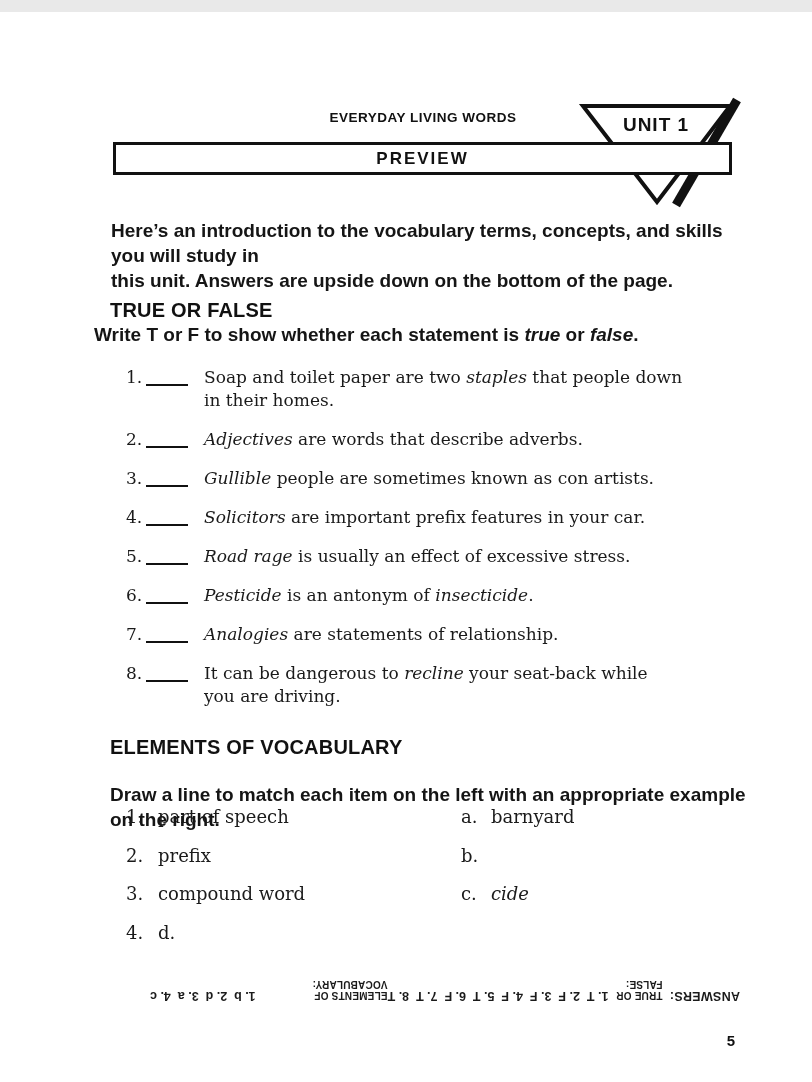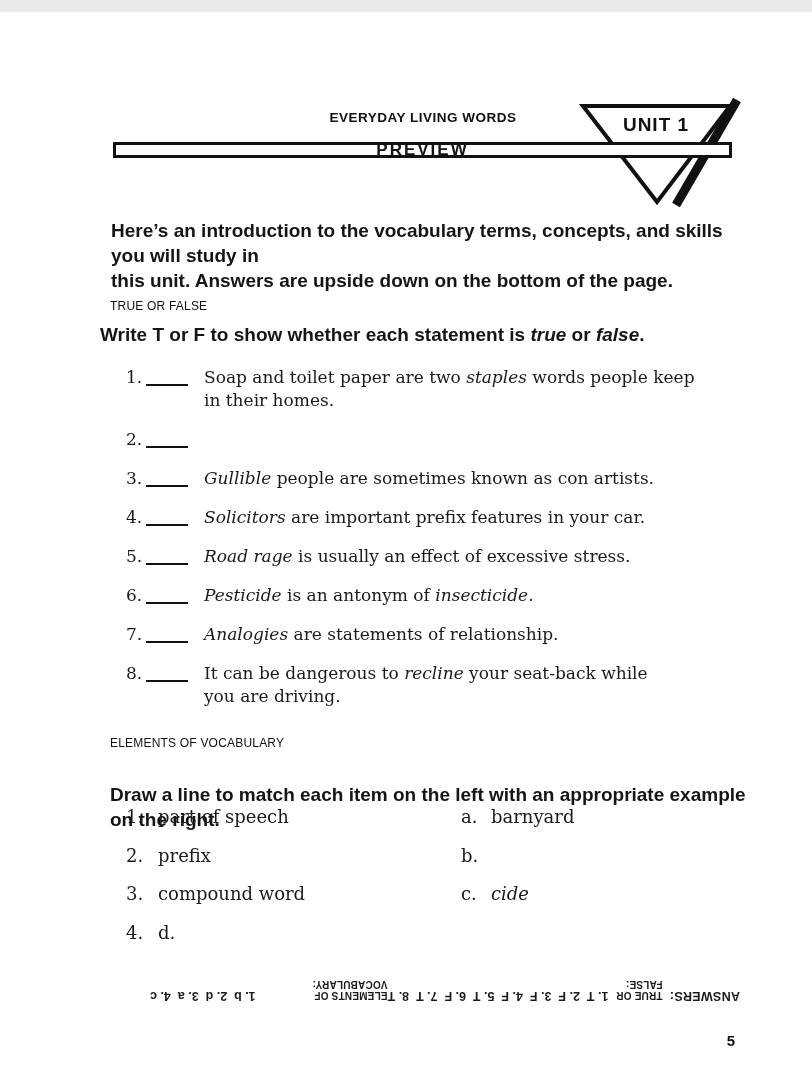--- a/index.html
+++ b/index.html
@@ -14,37 +14,37 @@
     position:absolute; left:113px; top:98px; width:620px;
     text-align:center; font-weight:800; font-size:13.5px; letter-spacing:.5px;
     font-family:"Liberation Sans", sans-serif; color:#111;
   }
   .unit-badge{ position:absolute; left:570px; top:80px; width:185px; height:120px; z-index:1; }
   .unit-badge text{
     font-family:"Liberation Sans", sans-serif; font-weight:900; font-size:19px;
     letter-spacing:1px; fill:#111;
   }
   .preview-box{
-    position:absolute; left:113px; top:130px; width:619px; height:16px;
+    position:absolute; left:113px; top:130px; width:619px; height:33px;
     background:#fff; border:3px solid #111; z-index:2;
     display:flex; align-items:center; justify-content:center;
   }
   .preview-box span{
     font-weight:800; font-size:17px; letter-spacing:2px; color:#111;
   }
   
   .sans{ font-family:"Liberation Sans", sans-serif; font-weight:600; font-size:19px; line-height:25px; color:#151515; }
   .intro{ position:absolute; left:111px; top:206px; width:650px; }
   .section-heading{
     position:absolute; left:110px;
-    font-family:"Liberation Sans", sans-serif; font-weight:400; font-size:12px; color:#111;
+    font-family:"Liberation Sans", sans-serif; font-weight:700; font-size:20px; color:#111;
     letter-spacing:.2px;
   }
   .tf-heading{ top:287px; }
-  .tf-instruction{ position:absolute; left:100px; top:310px; width:620px; }
+  .tf-instruction{ position:absolute; left:94px; top:310px; width:620px; }
   .instruction .seg-b{ font-weight:800; }
   
   .serif{ font-family:"DejaVu Serif", "Liberation Serif", serif; color:#1a1a1a; }
   .tf-list{ position:absolute; left:126px; top:354px; width:610px; }
   .tf-item{ display:flex; margin-bottom:16px; font-size:17px; line-height:23px; }
   .tf-num{ width:20px; flex:none; }
   .tf-blank{
     width:42px; height:20px; flex:none;
     border-bottom:2px solid #111; margin-right:16px;
   }
@@ -95,25 +95,26 @@
 
   <p class="intro sans"><span class="seg-n">Here’s an introduction to the vocabulary terms, concepts, and skills you will study in</span><br><span class="seg-n">this unit. Answers are upside down on the bottom of the page.</span></p>
 
   <h2 class="section-heading tf-heading">TRUE OR FALSE</h2>
   <p class="tf-instruction sans instruction"><span class="seg-n">Write </span><span class="seg-b">T</span><span class="seg-n"> or </span><span class="seg-b">F</span><span class="seg-n"> to show whether each statement is </span><span class="seg-i">true</span><span class="seg-n"> or </span><span class="seg-i">false</span><span class="seg-n">.</span></p>
 
   <div class="tf-list serif">
     <div class="tf-item">
       <span class="tf-num">1.</span>
       <span class="tf-blank"></span>
-      <span class="tf-text"><span class="seg-n">Soap and toilet paper are two </span><span class="seg-i">staples</span><span class="seg-n"> words people keep</span><br><span class="seg-n">in their homes.</span></span>
+      <span class="tf-text"><span class="seg-n">Soap and toilet paper are two </span><span class="seg-i">staples</span><span class="seg-n"> that people down</span><br><span class="seg-n">in their homes.</span></span>
     </div>
     <div class="tf-item">
       <span class="tf-num">2.</span>
       <span class="tf-blank"></span>
+      <span class="tf-text"><span class="seg-i">Adjectives</span><span class="seg-n"> are words that describe adverbs.</span></span>
     </div>
     <div class="tf-item">
       <span class="tf-num">3.</span>
       <span class="tf-blank"></span>
       <span class="tf-text"><span class="seg-i">Gullible</span><span class="seg-n"> people are sometimes known as con artists.</span></span>
     </div>
     <div class="tf-item">
       <span class="tf-num">4.</span>
       <span class="tf-blank"></span>
       <span class="tf-text"><span class="seg-i">Solicitors</span><span class="seg-n"> are important prefix features in your car.</span></span>

